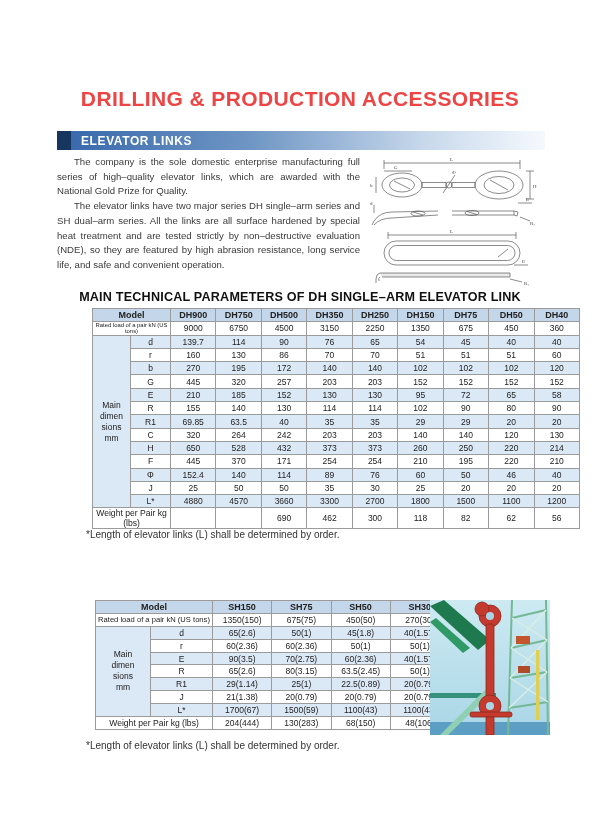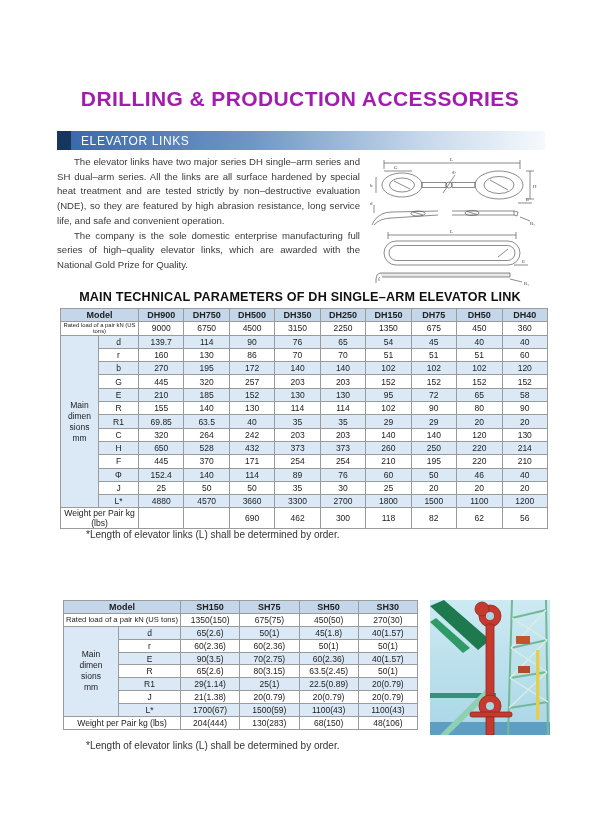--- a/index.html
+++ b/index.html
@@ -1,38 +1,38 @@
 <!DOCTYPE html>
 <html><head>
 <meta charset="utf-8">
 <style>
   html,body{margin:0;padding:0;}
   body{width:600px;height:820px;background:#ffffff;font-family:"Liberation Sans",sans-serif;position:relative;overflow:hidden;}
   .page{position:absolute;inset:0;background:#fff;}
 
   .main-title{position:absolute;top:87px;left:0;width:100%;text-align:center;
-    color:#a21caf;font-size:21px;font-weight:bold;letter-spacing:.4px;}
+    color:#ef4444;font-size:21px;font-weight:bold;letter-spacing:.4px;}
 
   .section-bar{position:absolute;left:57px;top:131px;width:488px;height:19px;display:flex;}
   .bar-block{width:14px;height:100%;background:#16365f;}
   .bar-grad{flex:1;height:100%;display:flex;align-items:center;padding-left:10px;
     background:linear-gradient(to right,#3a6aad 0%,#6f96c4 38%,#c8d9ec 75%,#f5f9fd 100%);}
-  .bar-grad span{color:#fff;font-size:12px;font-weight:normal;letter-spacing:.6px;}
+  .bar-grad span{color:#fff;font-size:12px;font-weight:bold;letter-spacing:.6px;}
 
   .intro-row{position:absolute;left:57px;top:155px;width:491px;display:flex;}
   .intro-text{width:303px;font-size:9.6px;line-height:14.7px;text-align:justify;color:#3a3a3a;}
   .intro-text p{margin:0;text-indent:17px;}
   .diagram-box{width:188px;height:132px;margin-left:0;}
 
   .tbl-title{position:absolute;left:0;width:100%;text-align:center;color:#101010;
     font-size:12.6px;font-weight:bold;letter-spacing:.2px;}
   #t1-title{top:290px;}
   #t2-title{top:583px;}
 
-  table{border-collapse:collapse;table-layout:fixed;}
+  table{border-collapse:collapse;table-layout:fixed;margin-left:32px;}
   td,th{border:1px solid #9b9b9b;text-align:center;vertical-align:middle;
     padding:0;font-size:8.5px;color:#222;font-weight:normal;height:12.3px;line-height:10px;}
   #dh-table{position:absolute;left:60px;top:308px;width:488px;border:1px solid #7d7d7d;}
   #sh-table{position:absolute;left:63px;top:600px;width:355px;border:1px solid #7d7d7d;}
   #sh-table td,#sh-table th{height:11.9px;}
   tr.hdr td,tr.hdr th{background:#c3d6ea;font-weight:bold;font-size:9px;}
   tr.stripe td{background:#dbe8f5;}
   td.group{background:#dbe8f5;font-size:8.5px;line-height:11px;}
   td.rated1{font-size:5.9px;line-height:6px;}
   td.rated2{font-size:7.6px;}
@@ -53,22 +53,22 @@
 
   <div class="section-bar">
     <div class="bar-block"></div>
     <div class="bar-grad">
       <span>ELEVATOR LINKS</span>
     </div>
   </div>
 
   <div class="intro-row">
     <div class="intro-text">
+      <p>The company is the sole domestic enterprise manufacturing full series of high–quality elevator links, which are awarded with the National Gold Prize for Quality.</p>
       <p>The elevator links have two major series  DH single–arm series and SH dual–arm series. All the links are all surface hardened by special heat treatment and are tested strictly by non–destructive evaluation (NDE), so they are featured by high abrasion resistance, long service life, and safe and convenient operation.</p>
-      <p>The company is the sole domestic enterprise manufacturing full series of high–quality elevator links, which are awarded with the National Gold Prize for Quality.</p>
     </div>
     <div class="diagram-box">
       <svg viewBox="0 0 188 132" width="188" height="132">
         <g stroke="#5a5a5a" stroke-width="0.7" fill="none" font-family="Liberation Serif, serif" font-size="5">
 
           <line x1="24" y1="8" x2="160" y2="8"></line>
             <line x1="24" y1="5" x2="24" y2="14"></line>
             <line x1="160" y1="5" x2="160" y2="14"></line>
           <text x="90" y="6" stroke="none" fill="#444">L</text>
           <line x1="24" y1="16" x2="52" y2="16"></line>

